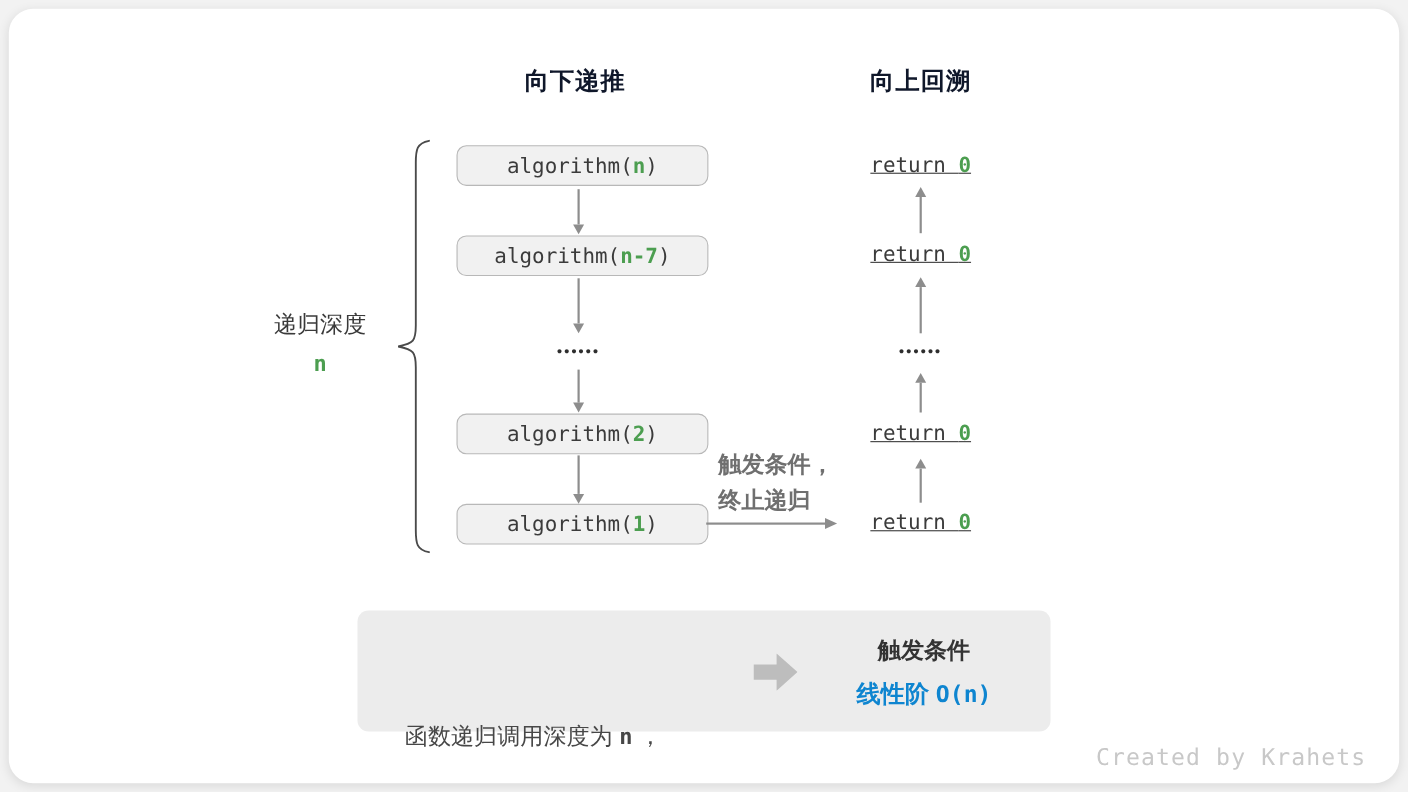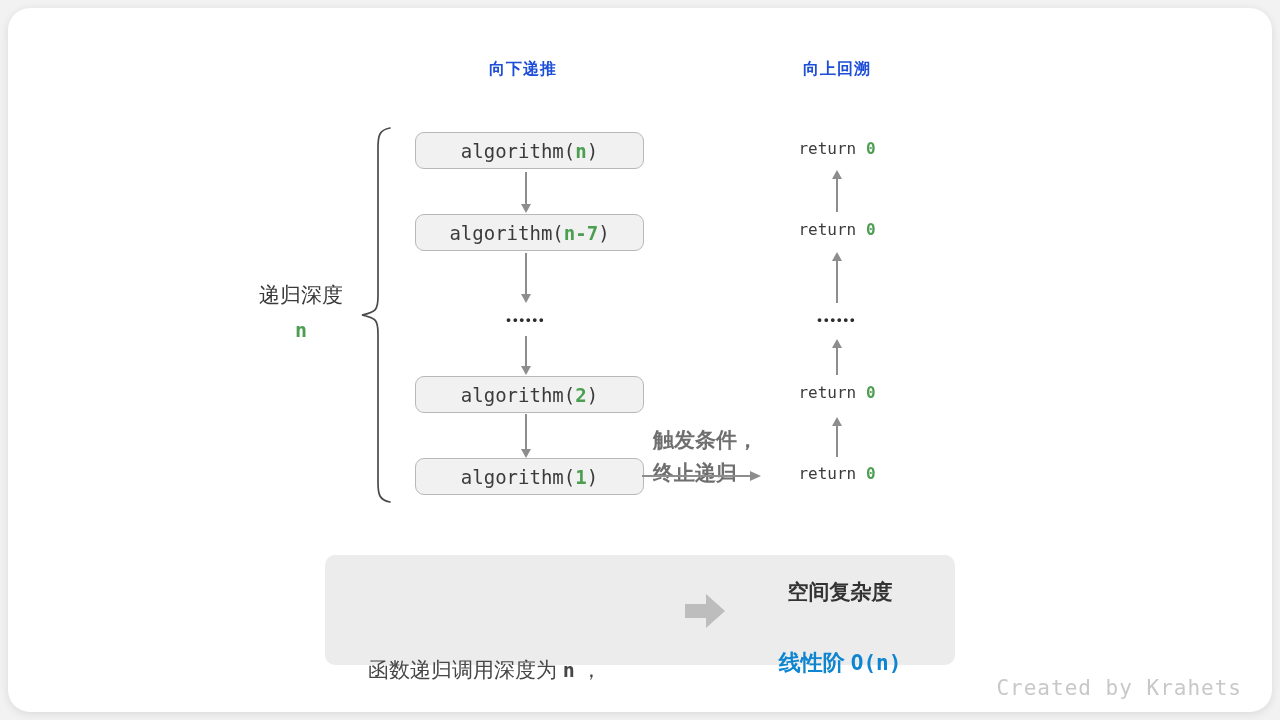--- a/index.html
+++ b/index.html
@@ -14,42 +14,42 @@
   .card {
     position:absolute; left:8px; top:8px; width:1264px; height:704px;
     background:#ffffff; border-radius:22px;
     box-shadow:0 2px 10px rgba(0,0,0,.10);
   }
   .abs { position:absolute; }
 
   
   .col-header {
     width:200px; text-align:center;
-    font-size:16px; font-weight:700; color:#1d4ed8;
+    font-size:22px; font-weight:700; color:#0f172a;
     letter-spacing:1px;
   }
 
   
   .call-box {
     left:415px; width:229px; height:37px;
     background:#f1f1f1; border:1.6px solid #b8b8b8; border-radius:9px;
     display:flex; align-items:center; justify-content:center;
     font-family:"DejaVu Sans Mono", monospace;
     font-size:19px; font-weight:500; color:#3b3b3b;
     white-space:pre;
   }
   .code { font-family:"DejaVu Sans Mono", monospace; white-space:pre; }
   .green { color:var(--c-green); font-weight:700; }
-  .blue  { color:var(--c-blue);margin-top:32px; }
+  .blue  { color:var(--c-blue); }
 
   
   .return-row {
     left:737px; width:200px; text-align:center;
     font-family:"DejaVu Sans Mono", monospace;
-    font-size:16px; font-weight:500; color:#3b3b3b; white-space:pre;
+    font-size:19px; font-weight:500; color:#3b3b3b; white-space:pre;text-decoration:underline;
   }
 
   
   .dots {
     width:200px; text-align:center;
     font-size:13px; font-weight:700; color:#2e2e2e;
     letter-spacing:2px;
   }
 
   
@@ -66,31 +66,31 @@
   }
   .arrow-h { height:2px; background:#8d8d8d; }
   .arrow-h.right::after {
     content:""; position:absolute; right:-11px; top:-4px;
     border-top:5px solid transparent; border-bottom:5px solid transparent;
     border-left:11px solid #8d8d8d;
   }
 
   
   .depth-label {
-    left:230px; top:281px; width:142px; text-align:center;
+    left:220px; top:281px; width:142px; text-align:center;
     font-size:21px; color:#3a3a3a;
   }
   .depth-label .val {
     display:block; margin-top:9px;
     font-family:"DejaVu Sans Mono", monospace; font-size:20px;
   }
 
   
   .base-note {
-    left:653px; top:423px;
+    left:653px; top:406px;
     font-size:21px; font-weight:700; color:#6f6f6f; line-height:33px;
   }
 
   
   .summary {
     left:325px; top:555px; width:630px; height:110px;
     background:#ececec; border-radius:10px;
   }
   .summary-desc {
     left:43px; top:17px; font-size:21px; color:#474747; line-height:39px;
@@ -165,19 +165,19 @@
     <div class="abs summary-desc">
       <div><span>函数递归调用深度为 </span><span class="code green">n</span><span> ，</span></div>
       
     </div>
 
     <svg class="abs" style="left:360px; top:39px;" width="40" height="34" viewBox="0 0 40 34">
       <polygon points="0,10 21,10 21,0 40,17 21,34 21,24 0,24" fill="#bdbdbd"></polygon>
     </svg>
 
     <div class="abs summary-right">
-      <div class="summary-title">空间复杂度</div>
+      <div class="summary-title">触发条件</div>
       <div class="summary-result blue"><span>线性阶 </span><span class="code">O(</span><span class="code">n</span><span class="code">)</span></div>
     </div>
   </div>
 
   <div class="abs footer-credit">Created by Krahets</div>
 </div>
 
 </body></html>

